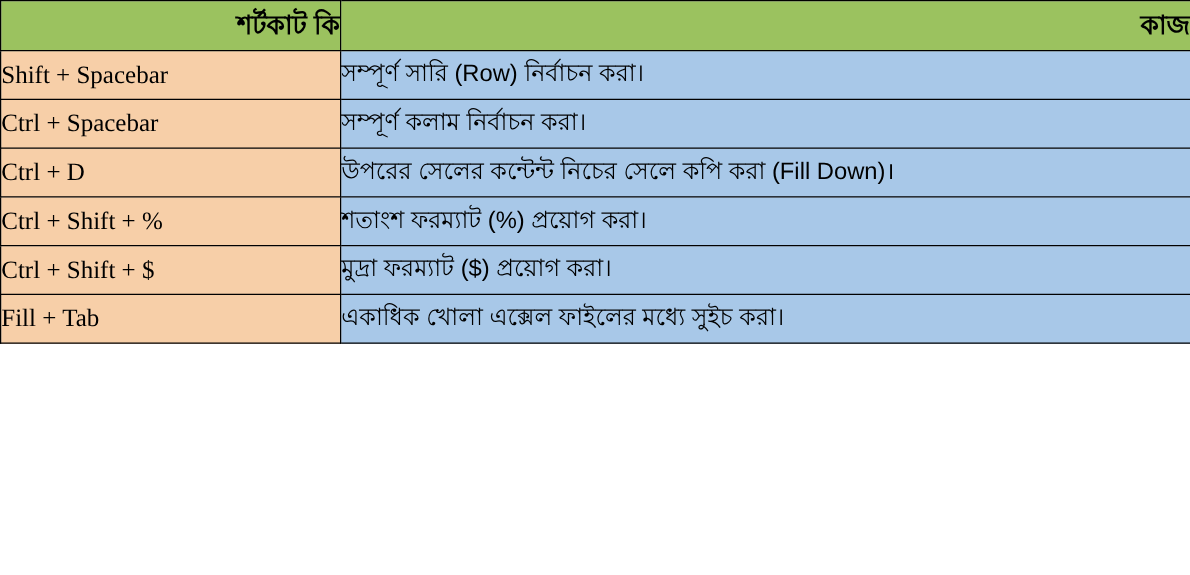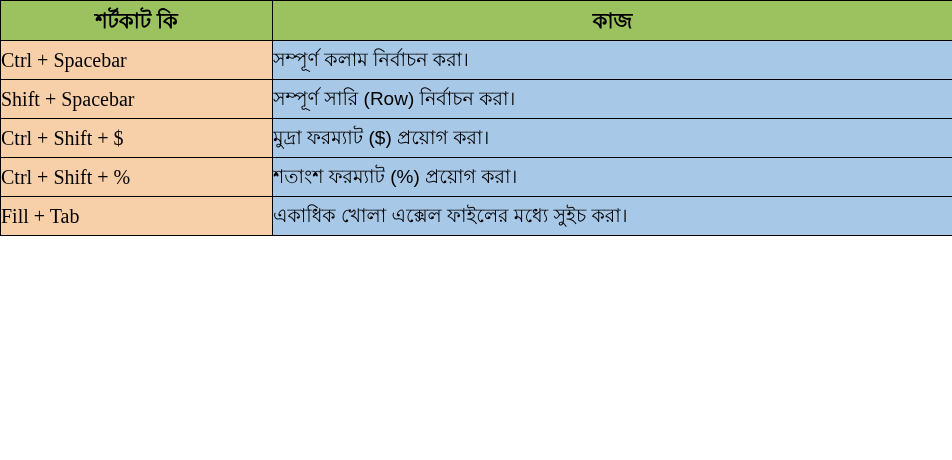--- a/index.html
+++ b/index.html
@@ -24,21 +24,21 @@
     table-layout: fixed;
   }
   table.shortcut-table th,
   table.shortcut-table td {
     border: 1px solid #000000;
     padding: 0;
     vertical-align: middle;
   }
   thead th {
     background: #9bc25f;
-    text-align: center;
+    text-align: right;
     font-weight: bold;
     font-size: 21px;
     height: 39px;
     line-height: 1.1;
     font-family: "Liberation Sans", sans-serif;
     padding: 2px 4px;
   }
   tbody td {
     height: 38px;
     font-size: 20px;
@@ -67,34 +67,38 @@
       <col class="col-desc">
     </colgroup>
     <thead>
       <tr>
         <th>শর্টকাট কি</th>
         <th>কাজ</th>
       </tr>
     </thead>
     <tbody>
         <tr>
+          <td class="key-cell">Shift + Spacebar</td>
+          <td class="desc-cell">সম্পূর্ণ সারি (Row) নির্বাচন করা।</td>
+        </tr>
+        <tr>
           <td class="key-cell">Ctrl + Spacebar</td>
           <td class="desc-cell">সম্পূর্ণ কলাম নির্বাচন করা।</td>
         </tr>
         <tr>
-          <td class="key-cell">Shift + Spacebar</td>
-          <td class="desc-cell">সম্পূর্ণ সারি (Row) নির্বাচন করা।</td>
+          <td class="key-cell">Ctrl + D</td>
+          <td class="desc-cell">উপরের সেলের কন্টেন্ট নিচের সেলে কপি করা (Fill Down)।</td>
+        </tr>
+        <tr>
+          <td class="key-cell">Ctrl + Shift + %</td>
+          <td class="desc-cell">শতাংশ ফরম্যাট (%) প্রয়োগ করা।</td>
         </tr>
         <tr>
           <td class="key-cell">Ctrl + Shift + $</td>
           <td class="desc-cell">মুদ্রা ফরম্যাট ($) প্রয়োগ করা।</td>
-        </tr>
-        <tr>
-          <td class="key-cell">Ctrl + Shift + %</td>
-          <td class="desc-cell">শতাংশ ফরম্যাট (%) প্রয়োগ করা।</td>
         </tr>
         <tr>
           <td class="key-cell">Fill + Tab</td>
           <td class="desc-cell">একাধিক খোলা এক্সেল ফাইলের মধ্যে সুইচ করা।</td>
         </tr>
       </tbody>
   </table>
 </div>
 
 </body></html>

